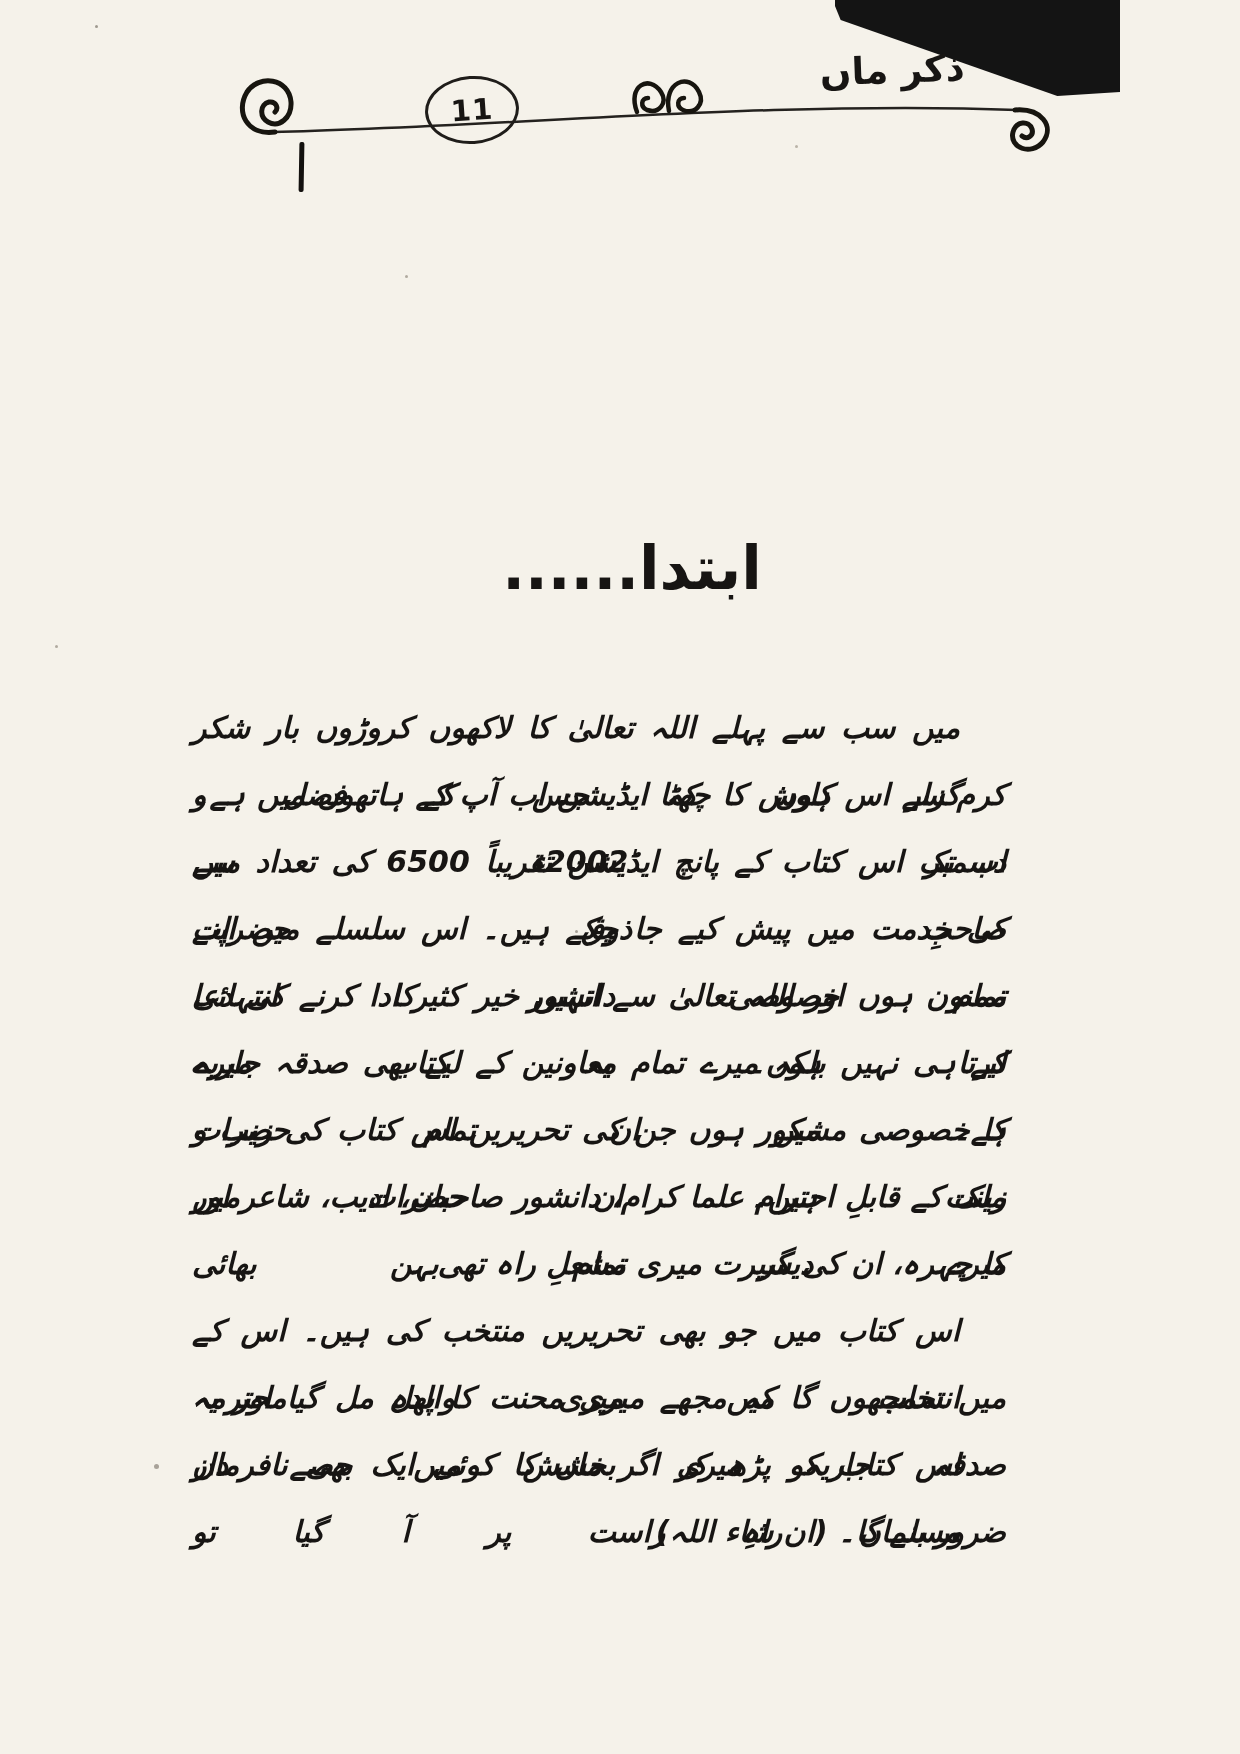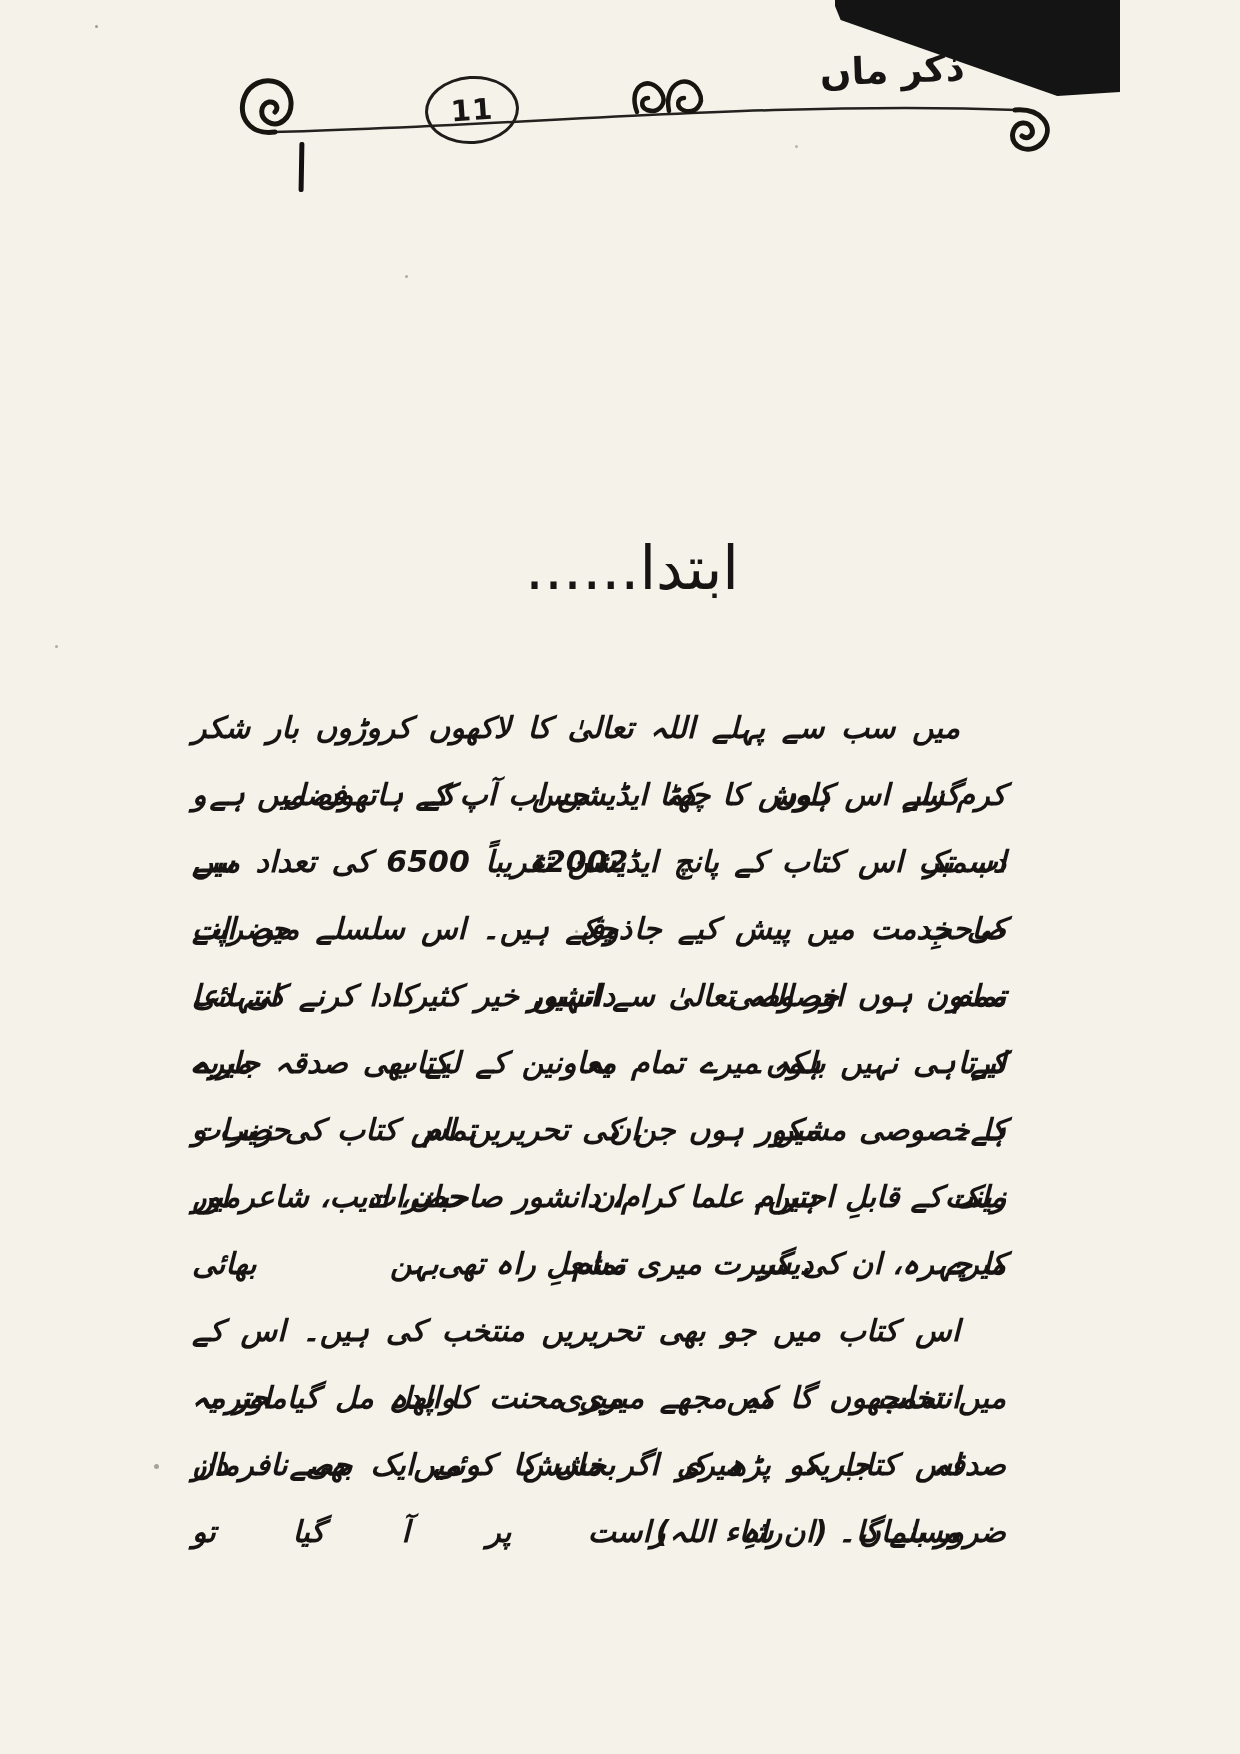--- a/index.html
+++ b/index.html
@@ -39,21 +39,21 @@
     transform:rotate(-2deg);
   }
   .pen-mark{
     position:absolute;left:299px;top:142px;width:5px;height:50px;
     background:#13110f;border-radius:2px;transform:rotate(1deg);
   }
   .chapter-heading{
     position:absolute;left:192px;top:533px;width:812px;
     text-align:center;
     direction:rtl;
-    font-size:60px;font-weight:normal;
+    font-size:60px;font-weight:bold;
     letter-spacing:1px;
     transform:translateX(34px);
   }
   .body-text{
     position:absolute;left:192px;top:694px;width:814px;
     direction:rtl;
   }
   .line{
     height:67px;line-height:67px;
     font-size:30px;font-weight:bold;

